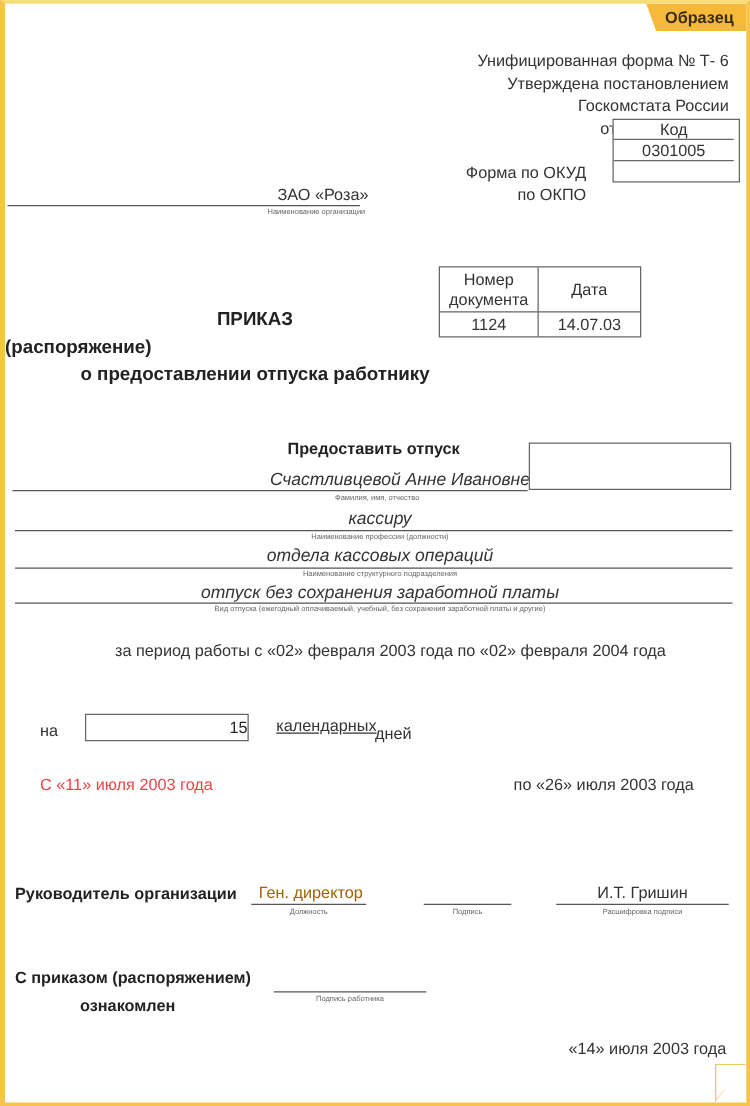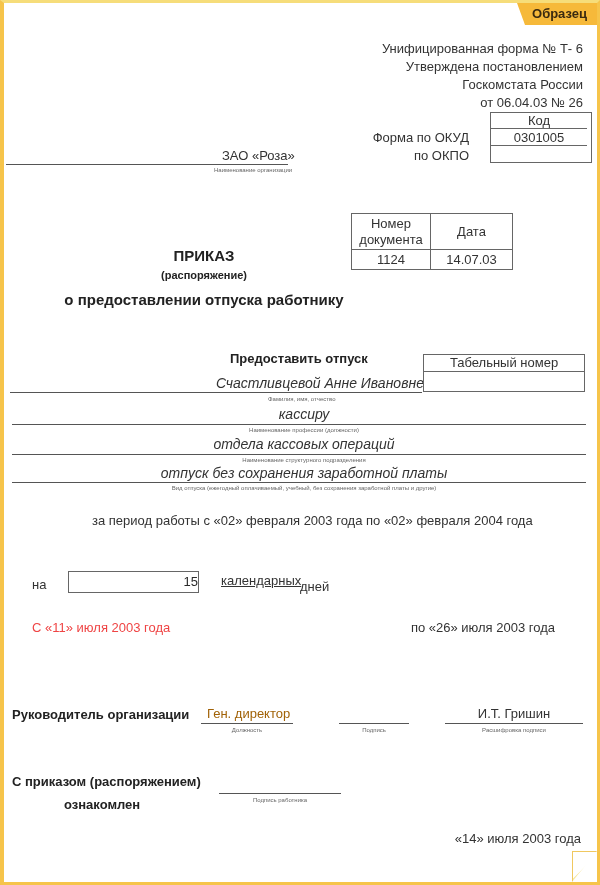--- a/index.html
+++ b/index.html
@@ -48,21 +48,21 @@
 <div class="page">
 
   <div class="tag"></div>
   <div class="ab tag-text">Образец</div>
 
   <div class="ab hdr r" style="right:14px; top:38px;">Унифицированная форма № Т- 6</div>
   <div class="ab hdr r" style="right:14px; top:56px;">Утверждена постановлением</div>
   <div class="ab hdr r" style="right:14px; top:74px;">Госкомстата России</div>
   <div class="ab hdr r" style="right:14px; top:92px;">от 06.04.03 № 26</div>
 
-  <div class="box" style="left:486px; top:109px; width:102px; height:51px;">
+  <div class="box" style="left:486px; top:92px; width:102px; height:51px;">
     <div class="cell" style="left:0; top:0; width:96px; height:16px; border-bottom:1px solid #666; line-height:15px;">Код</div>
     <div class="cell" style="left:0; top:16px; width:96px; height:17px; border-bottom:1px solid #666; line-height:17px;">0301005</div>
     <div class="cell" style="left:0; top:33px; width:96px; height:16px;"></div>
   </div>
   <div class="ab hdr r" style="right:128px; top:127px;">Форма по ОКУД</div>
   <div class="ab hdr r" style="right:128px; top:145px;">по ОКПО</div>
 
   <div class="ab hdr" style="left:218px; top:145px;">ЗАО «Роза»</div>
   <div class="line" style="left:2px; top:161px; width:282px;"></div>
   <div class="cap" style="left:210px; top:164px;">Наименование организации</div>
@@ -71,30 +71,29 @@
     <div class="cell" style="left:0; top:0; width:79px; height:36px; border-right:1px solid #666; border-bottom:1px solid #666; line-height:16px; padding-top:2px;">
       <div>Номер</div>
       <div>документа</div>
     </div>
     <div class="cell" style="left:79px; top:0; width:81px; height:36px; border-bottom:1px solid #666; line-height:36px;">Дата</div>
     <div class="cell" style="left:0; top:36px; width:79px; height:19px; border-right:1px solid #666; line-height:19px;">1124</div>
     <div class="cell" style="left:79px; top:36px; width:81px; height:19px; line-height:19px;">14.07.03</div>
   </div>
 
   <div class="ab bold" style="left:0; width:400px; top:244px; text-align:center; font-size:15px;">ПРИКАЗ</div>
-  <div class="ab bold" style="left:0; width:400px; top:266px; text-align:center; font-size:11px;">(распоряжение)</div>
+  <div class="ab bold" style="left:0; width:400px; top:266px; font-size:15px;">(распоряжение)</div>
   <div class="ab bold" style="left:0; width:400px; top:288px; text-align:center; font-size:15px;">о предоставлении отпуска работнику</div>
 
   <div class="ab bold" style="left:226px; top:348px; font-size:13px;">Предоставить отпуск</div>
   <div class="ab it" style="left:212px; top:372px;">Счастливцевой Анне Ивановне</div>
   <div class="line" style="left:6px; top:389px; width:412px;"></div>
   <div class="cap" style="left:264px; top:393px;">Фамилия, имя, отчество</div>
 
   <div class="box" style="left:419px; top:351px; width:162px; height:38px;">
-    <div class="cell" style="left:0; top:0; width:160px; height:17px; border-bottom:1px solid #666; line-height:16px;">Табельный номер</div>
     <div class="cell" style="left:0; top:17px; width:160px; height:19px;"></div>
   </div>
 
   <div class="ab it" style="left:0; width:600px; top:403px; text-align:center;">кассиру</div>
   <div class="line" style="left:8px; top:421px; width:574px;"></div>
   <div class="cap" style="left:0; width:600px; top:424px;">Наименование профессии (должности)</div>
 
   <div class="ab it" style="left:0; width:600px; top:433px; text-align:center;">отдела кассовых операций</div>
   <div class="line" style="left:8px; top:451px; width:574px;"></div>
   <div class="cap" style="left:0; width:600px; top:454px;">Наименование структурного подразделения</div>

